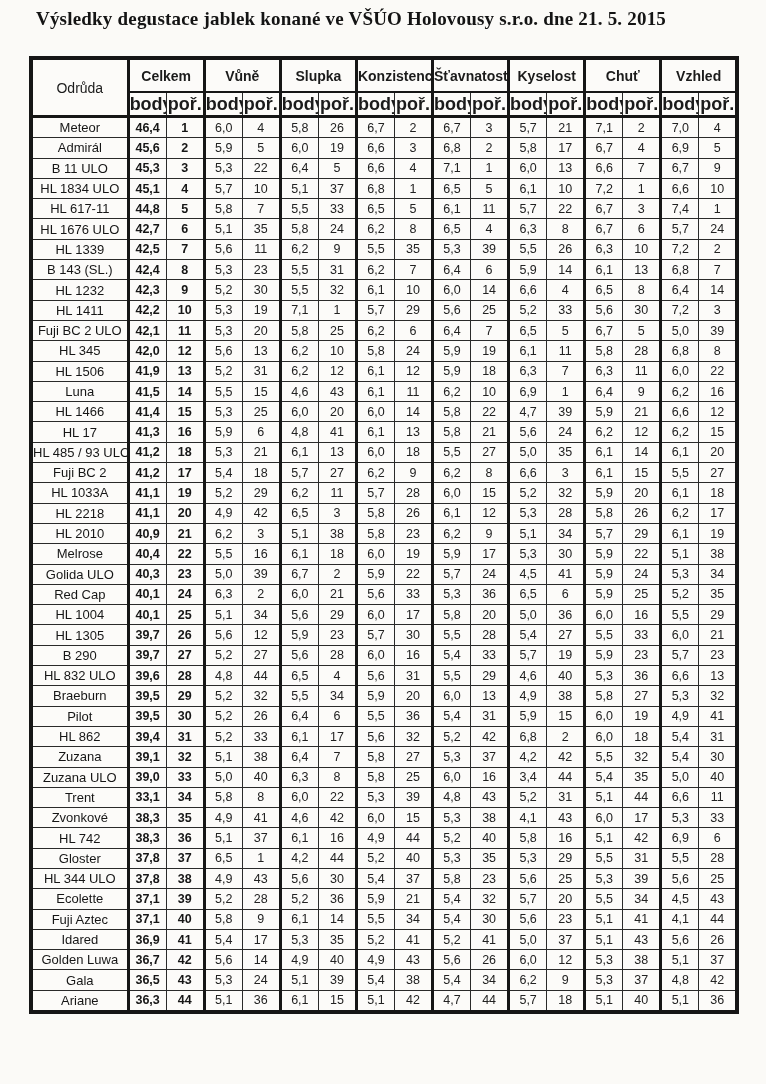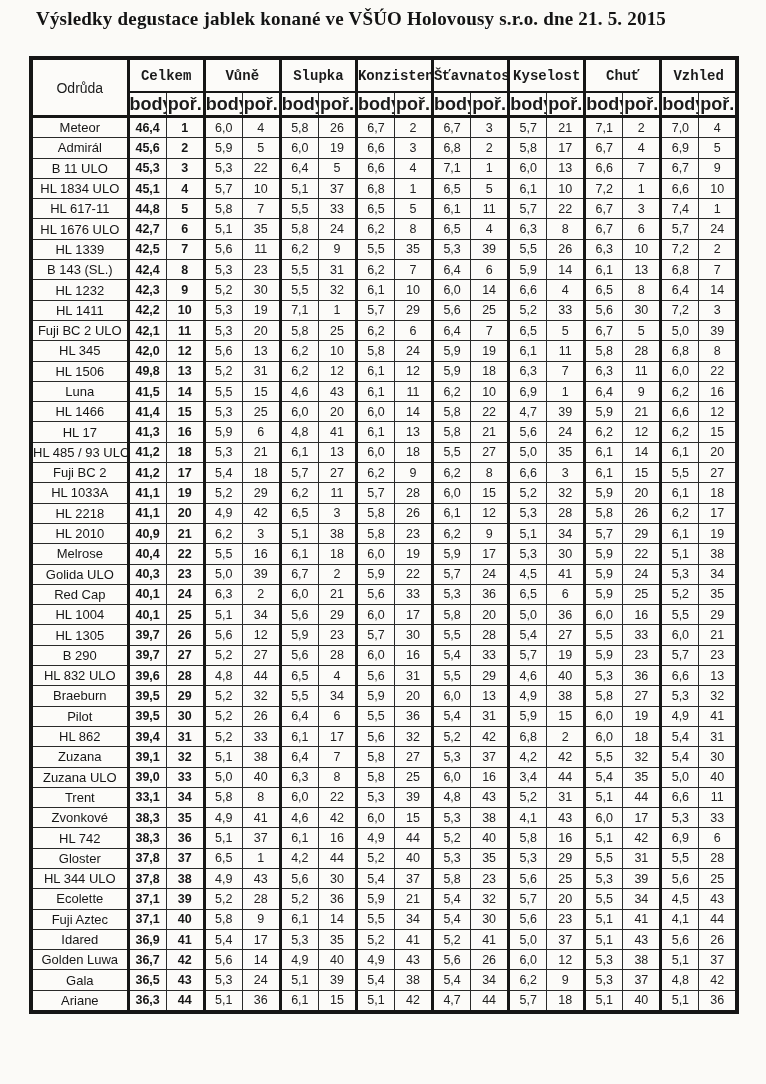--- a/index.html
+++ b/index.html
@@ -43,21 +43,20 @@
     overflow: hidden;
     white-space: nowrap;
   }
   
   .thick-left { border-left: 3px solid #161616; }
   thead th.grp {
     height: 31px;
     font-size: 14px;
     font-weight: bold;
     border-bottom: 2px solid #161616;
-    font-family: Liberation Mono, monospace;
   }
   thead th.sub {
     height: 22px;
     font-size: 18px;
     font-weight: bold;
     border-bottom: 3px solid #161616;
   }
   thead th.variety-h {
     font-size: 14px;
     font-weight: normal;
@@ -368,21 +367,21 @@
           <td>19</td>
           <td class="thick-left">6,1</td>
           <td>11</td>
           <td class="thick-left">5,8</td>
           <td>28</td>
           <td class="thick-left">6,8</td>
           <td>8</td>
         </tr>
         <tr>
           <td class="name">HL 1506</td>
-          <td class="thick-left celkem">49,8</td>
+          <td class="thick-left celkem">41,9</td>
           <td class="celkem">13</td>
           <td class="thick-left">5,2</td>
           <td>31</td>
           <td class="thick-left">6,2</td>
           <td>12</td>
           <td class="thick-left">6,1</td>
           <td>12</td>
           <td class="thick-left">5,9</td>
           <td>18</td>
           <td class="thick-left">6,3</td>

